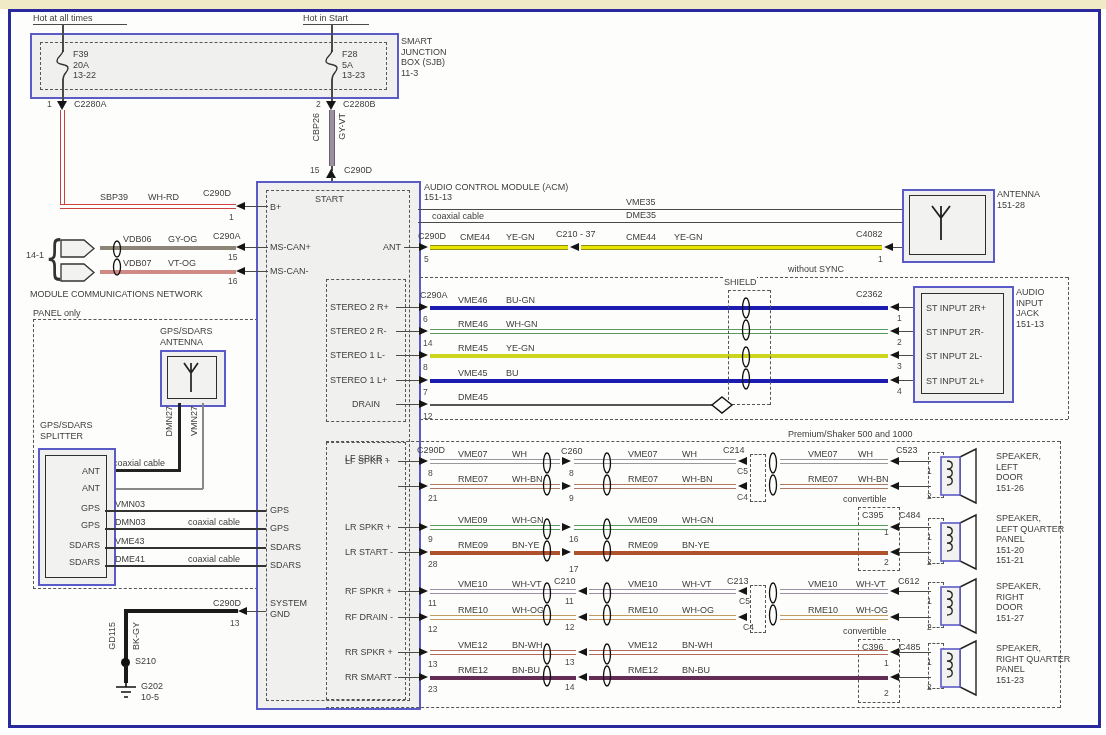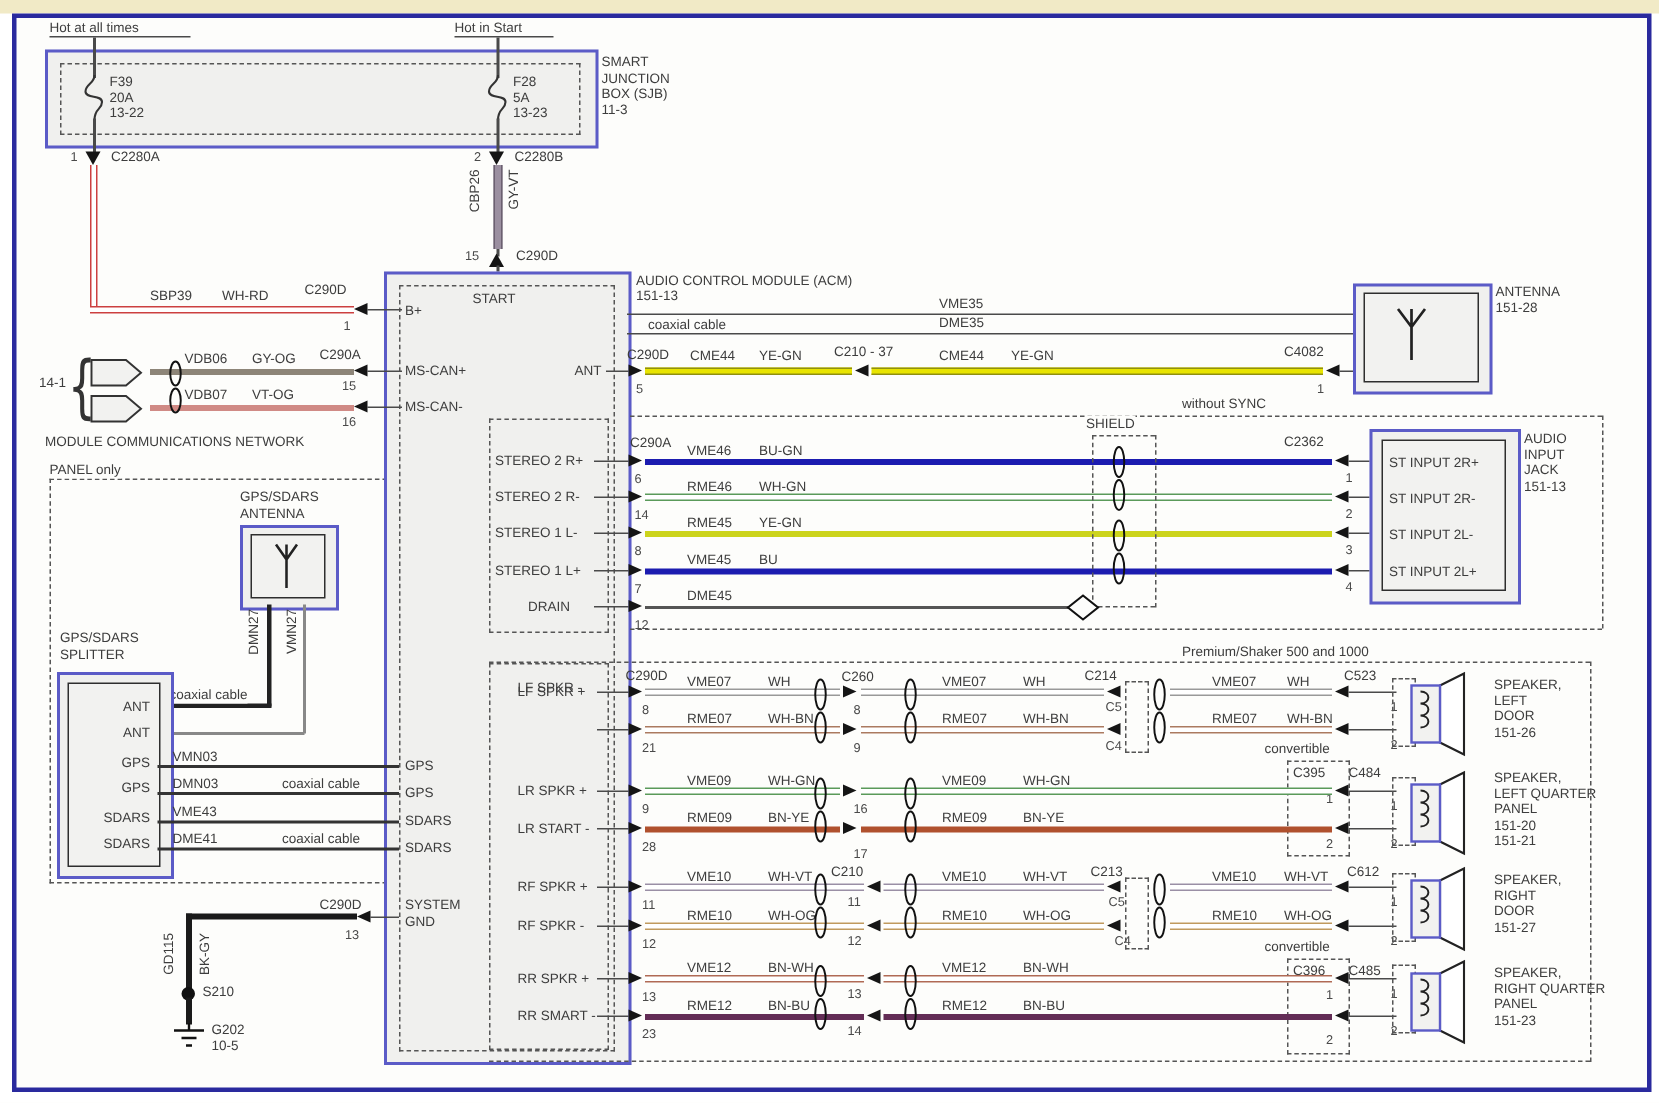--- a/index.html
+++ b/index.html
@@ -446,21 +446,21 @@
   <span class="t s" style="left:428px;top:598px">11</span>
   <div class="dw" style="left:430px;top:589px;width:146px;border-color:#9a8fa5"></div>
   <div class="al" style="left:578px;top:587px"></div>
   <span class="t s" style="left:565px;top:596px">11</span>
   <div class="dw" style="left:589px;top:589px;width:147px;border-color:#9a8fa5"></div>
   <div class="al" style="left:738px;top:587px"></div>
   <div class="dw" style="left:780px;top:589px;width:108px;border-color:#9a8fa5"></div>
   <div class="al" style="left:890px;top:587px"></div>
   <div class="ln" style="left:899px;top:591px;width:32px;height:1px"></div>
   <span class="t s" style="left:927px;top:596px">1</span>
-  <span class="t" style="left:345px;top:612px">RF SPKR -</span>
+  <span class="t" style="left:345px;top:612px">RF DRAIN -</span>
   <div class="ln" style="left:398px;top:617px;width:21px;height:1px"></div>
   <div class="ar" style="left:419px;top:613px"></div>
   <span class="t s" style="left:428px;top:624px">12</span>
   <div class="dw" style="left:430px;top:615px;width:146px;border-color:#c09a5e"></div>
   <div class="al" style="left:578px;top:613px"></div>
   <span class="t s" style="left:565px;top:622px">12</span>
   <div class="dw" style="left:589px;top:615px;width:147px;border-color:#c09a5e"></div>
   <div class="al" style="left:738px;top:613px"></div>
   <div class="dw" style="left:780px;top:615px;width:108px;border-color:#c09a5e"></div>
   <div class="al" style="left:890px;top:613px"></div>

